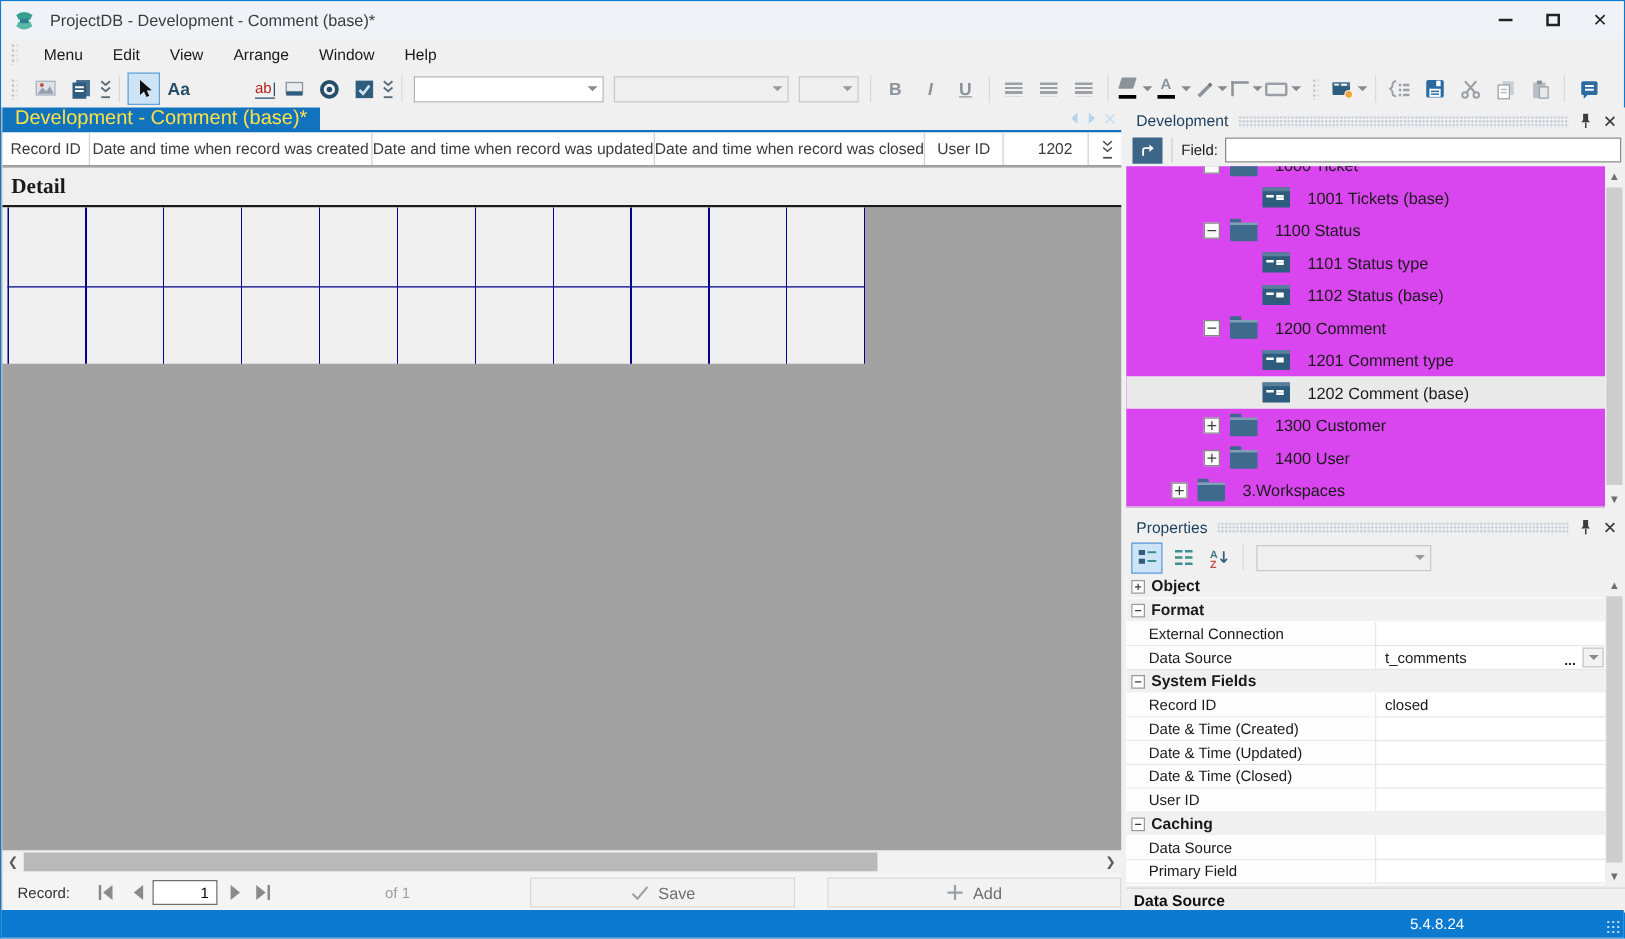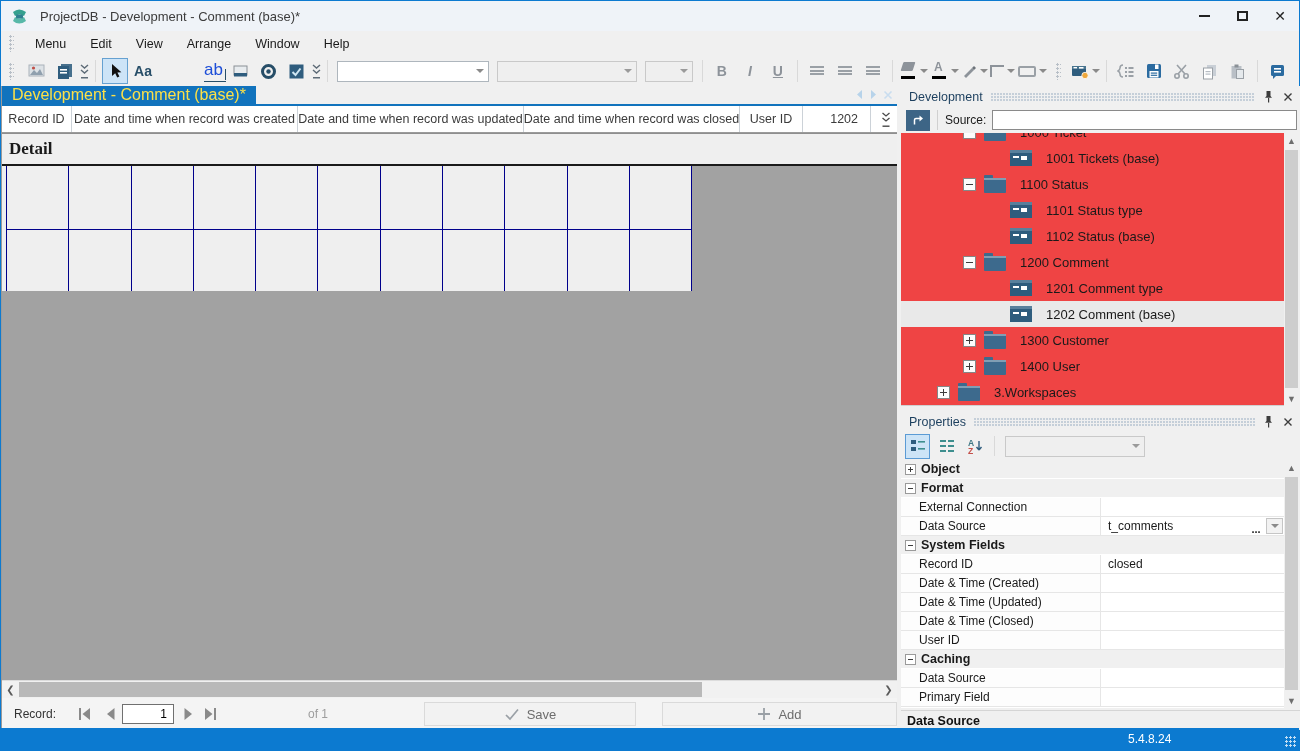--- a/index.html
+++ b/index.html
@@ -24,21 +24,21 @@
 
   
   .toolbar { position:absolute; top:55px; left:0; right:0; height:30px; display:flex; align-items:center; background:#f0f0f0; }
   .tb-sep { width:1px; height:22px; background:#d9d9d9; margin:0 5px; flex:none; }
   .tb-btn { height:26px; min-width:26px; display:flex; align-items:center; justify-content:center; margin:0 1px; flex:none; }
   .tb-btn.selected { background:#cde4f7; border:1px solid #66a1d1; }
   .tool-letter { color:#8d939a; font-size:14px; font-weight:bold; }
   .tool-letter.italic { font-style:italic; font-weight:bold; }
   .tool-letter.underl { text-decoration:underline; }
   .slate-letter { color:#274e68; font-size:14px; font-weight:bold; }
-  .ab-tool { color:#1d4ed8; font-size:17px; border-bottom:1px solid #274e68; padding-bottom:1px; display:flex; align-items:flex-end;margin-left:46px; }
+  .ab-tool { color:#b91c1c; font-size:12px; border-bottom:1px solid #274e68; padding-bottom:1px; display:flex; align-items:flex-end;margin-left:46px; }
   .ab-caret { width:1px; height:11px; background:#274e68; margin-left:2px; }
   .align-lines { width:14px; height:11px; background-image:repeating-linear-gradient(to bottom,#9aa0a6 0 2px,transparent 2px 3.6px); }
   .mini-arrow { width:0; height:0; border-left:4px solid transparent; border-right:4px solid transparent; border-top:4px solid #8a8a8a; margin-left:3px; }
   .combo { height:21px; border:1px solid #aeb6bd; background:#fff; display:flex; align-items:center; margin:0 4px; }
   .combo.disabled { background:#efefef; border-color:#c9c9c9; }
   .combo .combo-fill { flex:1; }
   .combo .combo-dd { width:17px; height:100%; display:flex; align-items:center; justify-content:center; border-left:1px solid transparent; }
   .black-bar { position:absolute; left:2px; right:2px; bottom:2px; height:3px; background:#000; }
   .color-tool { position:relative; width:18px; height:20px; }
   .corner-tool { width:14px; height:12px; border-top:2px solid #8d939a; border-left:2px solid #8d939a; }
@@ -75,21 +75,21 @@
   .side { position:absolute; top:85px; left:900px; width:399px; bottom:22px; background:#f0f0f0; }
   .panel-header { position:absolute; left:0; right:0; height:21px; display:flex; align-items:center; }
   .panel-header .ph-label { margin-left:8px; color:#1c3f5e; font-size:12.5px; flex:none; }
   .ph-dots { flex:1; height:9px; margin:2px 8px 0 8px; background-image:radial-gradient(circle at 1px 1px,#c5cfd9 0.9px,transparent 1px); background-size:3px 3px; }
   .ph-icons { display:flex; gap:9px; margin-right:7px; align-items:center; }
   .filter-row { position:absolute; top:21px; left:0; right:0; height:26px; display:flex; align-items:center; }
   .go-btn { width:24px; height:21px; background:#3d6586; margin-left:5px; display:flex; align-items:center; justify-content:center; flex:none; }
   .filter-sep { width:1px; height:20px; background:#d0d0d0; margin:0 7px; }
   .filter-label { color:#1a1a1a; margin-right:6px; }
   .filter-input { flex:1; height:20px; border:1px solid #8a8a8a; background:#fff; margin-right:3px; font-family:"Liberation Sans",sans-serif; padding:0 4px; font-size:12px; }
-  .tree { position:absolute; top:47px; left:0; width:383px; height:273px; background:#ef4444; overflow:hidden; border-bottom:1px solid #d0d0d0; }
+  .tree { position:absolute; top:47px; left:0; width:383px; height:273px; background:#d946ef; overflow:hidden; border-bottom:1px solid #d0d0d0; }
   .tree-row { height:26px; display:flex; align-items:center; }
   .tree-row.selected { background:#e9e9e9; }
   .tree-label { margin-left:14px; font-size:13px; color:#1a1a1a; white-space:nowrap; }
   .expander { width:13px; height:13px; border:1px solid #868686; background:#fcfcfc; position:relative; flex:none; margin-right:8px; }
   .expander::before { content:''; position:absolute; left:2px; right:2px; top:5px; height:1px; background:#3c3c3c; }
   .expander.plus::after { content:''; position:absolute; top:2px; bottom:2px; left:5px; width:1px; background:#3c3c3c; }
   .exp-space { width:21px; flex:none; }
   .icon-folder { width:22px; height:15px; position:relative; background:#3d6a8d; border-radius:1px; margin-top:3px; flex:none; }
   .icon-folder::before { content:''; position:absolute; top:-3px; left:0; width:9px; height:3px; background:#3d6a8d; border-radius:1px 1px 0 0; }
   .icon-folder::after { content:''; position:absolute; top:0; left:0; right:0; height:2px; background:rgba(255,255,255,.35); }
@@ -460,21 +460,21 @@
       </span>
     </div>
     <div class="filter-row">
       <div class="go-btn">
         <svg width="14" height="14" viewBox="0 0 14 14">
           <path d="M3.5 11.5 V7 a1.5 1.5 0 0 1 1.5-1.5 H9.5" fill="none" stroke="#fff" stroke-width="1.5"></path>
           <path d="M8.5 2.5 L12 5.5 L8.5 8.5 Z" fill="#fff"></path>
         </svg>
       </div>
       <div class="filter-sep"></div>
-      <span class="filter-label">Source:</span>
+      <span class="filter-label">Field:</span>
       <input class="filter-input" value="" style="">
     </div>
     <div class="tree" id="tree">
         <div class="tree-row" style="padding-left: 62px; margin-top: -14px;">
           <span class="expander minus"></span>
           <span class="icon-folder"></span>
           <span class="tree-label">1000 Ticket</span>
         </div>
         <div class="tree-row" style="padding-left: 88px;">
           <span class="exp-space"></span>

